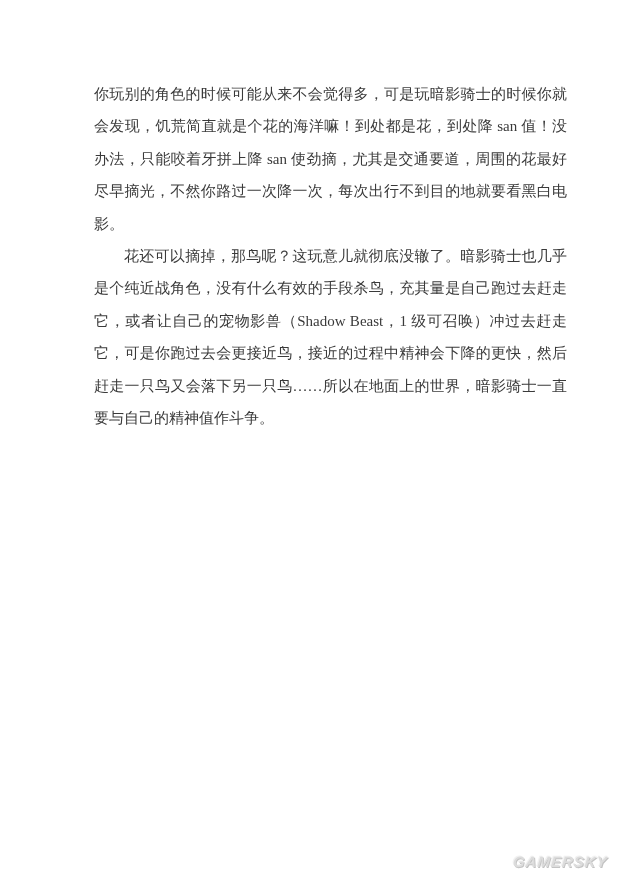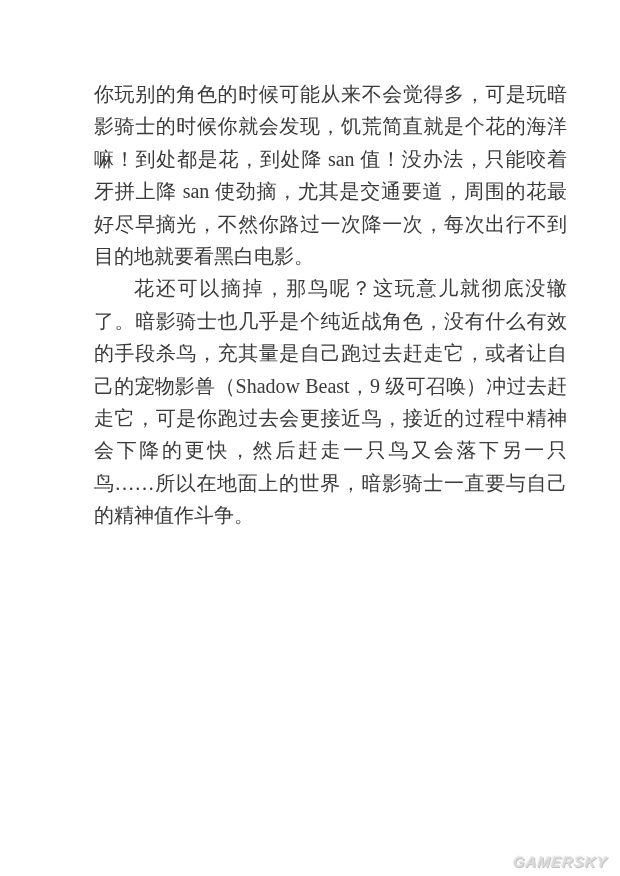--- a/index.html
+++ b/index.html
@@ -14,21 +14,21 @@
     background: #ffffff;
     overflow: hidden;
     font-family: "Liberation Serif", "DejaVu Serif", serif;
   }
   .article {
     position: absolute;
     top: 78px;
     left: 94px;
     width: 473px;
     color: #3a3a3a;
-    font-size: 20px;
+    font-size: 15px;
     line-height: 32.4px;
     text-align: justify;
     letter-spacing: 0;
   }
   .article p {
     margin: 0;
     word-break: break-all;
   }
   .article p.indent {
     text-indent: 2em;
@@ -48,18 +48,18 @@
     user-select: none;
   }
 </style>
 </head>
 <body>
 
 <div class="page">
 
   <div class="article">
     <p>你玩别的角色的时候可能从来不会觉得多，可是玩暗影骑士的时候你就会发现，饥荒简直就是个花的海洋嘛！到处都是花，到处降 san 值！没办法，只能咬着牙拼上降 san 使劲摘，尤其是交通要道，周围的花最好尽早摘光，不然你路过一次降一次，每次出行不到目的地就要看黑白电影。</p>
-    <p class="indent">花还可以摘掉，那鸟呢？这玩意儿就彻底没辙了。暗影骑士也几乎是个纯近战角色，没有什么有效的手段杀鸟，充其量是自己跑过去赶走它，或者让自己的宠物影兽（Shadow Beast，9 级可召唤）冲过去赶走它，可是你跑过去会更接近鸟，接近的过程中精神会下降的更快，然后赶走一只鸟又会落下另一只鸟……所以在地面上的世界，暗影骑士一直要与自己的精神值作斗争。</p>
+    <p class="indent">花还可以摘掉，那鸟呢？这玩意儿就彻底没辙了。暗影骑士也几乎是个纯近战角色，没有什么有效的手段杀鸟，充其量是自己跑过去赶走它，或者让自己的宠物影兽（Shadow Beast，1 级可召唤）冲过去赶走它，可是你跑过去会更接近鸟，接近的过程中精神会下降的更快，然后赶走一只鸟又会落下另一只鸟……所以在地面上的世界，暗影骑士一直要与自己的精神值作斗争。</p>
   </div>
 
   <div class="watermark">GAMERSKY</div>
 
 </div>
 
 </body></html>

